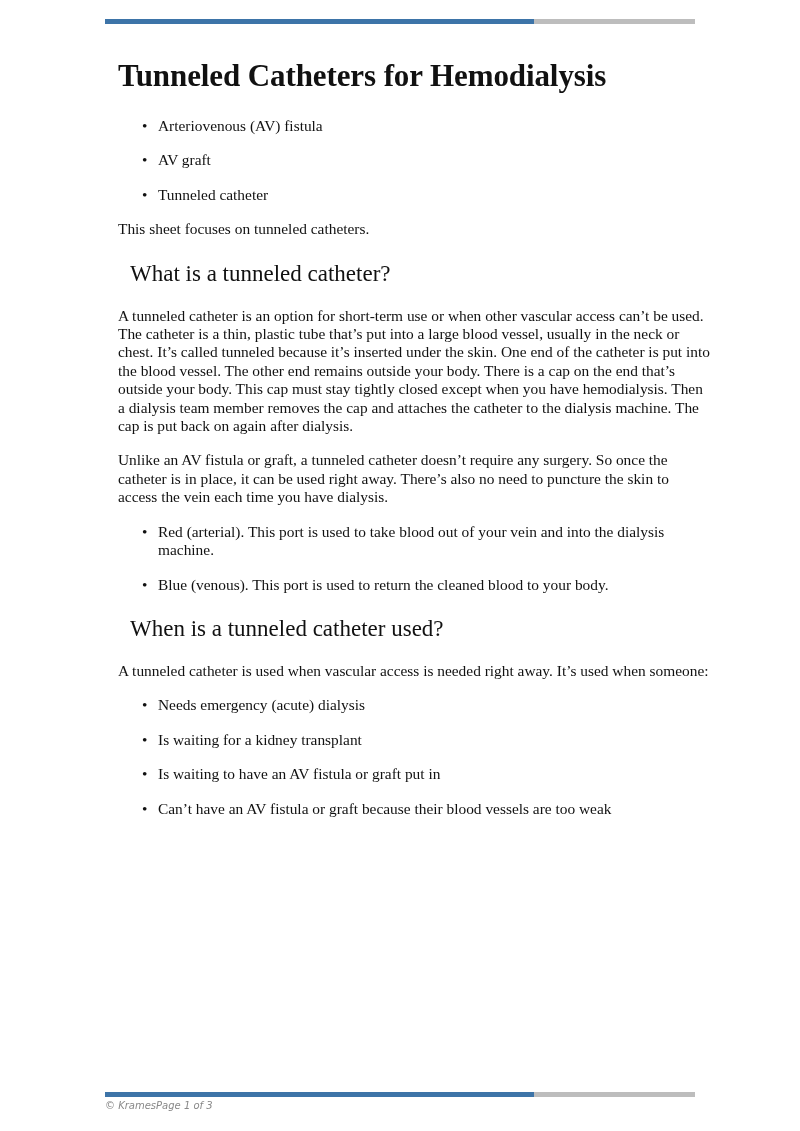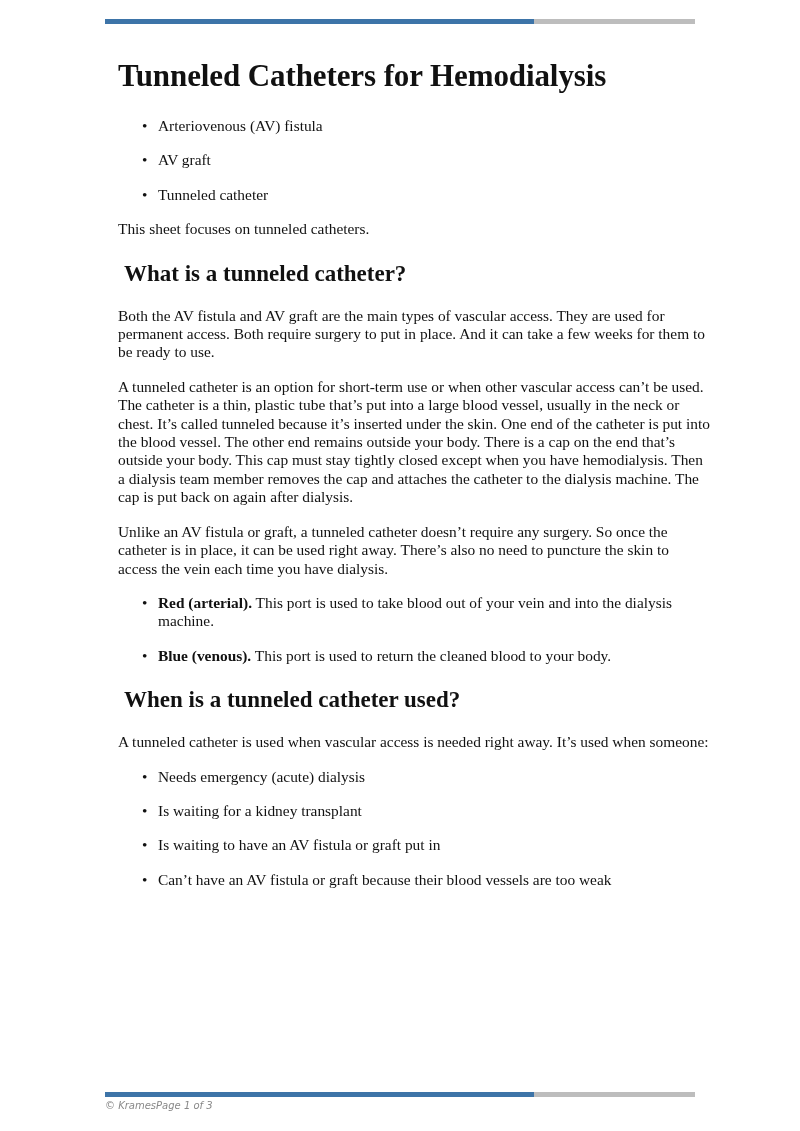--- a/index.html
+++ b/index.html
@@ -34,23 +34,23 @@
       width: 592px;
     }
     h1 {
       margin: 0 0 19px 0;
       font-size: 31px;
       font-weight: bold;
       line-height: 44px;
       letter-spacing: -0.1px;
     }
     h2 {
-      margin: 20px 0 18px 6px;
+      margin: 20px 0 18px 12px;
       font-size: 23px;
-      font-weight: bold;
+      font-weight: normal;
       line-height: 30px;
     }
     p {
       margin: 0 0 16px 0;
       font-size: 15.4px;
       line-height: 18.4px;
     }
     ul {
       margin: 0 0 14px 0;
       padding: 0 0 0 40px;
@@ -60,21 +60,21 @@
       position: relative;
       font-size: 15.4px;
       line-height: 18.4px;
       margin: 0 0 16px 0;
     }
     li .bullet {
       position: absolute;
       left: -16px;
       top: 0;
     }
-    b { font-weight: bold; margin-top: 40px; }
+    b { font-weight: normal; margin-top: 40px; }
 
     .footer {
       position: absolute;
       top: 1100px;
       left: 105px;
       width: 590px;
       font-family: "DejaVu Sans", sans-serif;
       font-style: italic;
       font-size: 10px;
       color: #888888;
@@ -96,21 +96,20 @@
 
   <ul>
     <li><span class="bullet">•</span><span>Arteriovenous (AV) fistula</span></li>
     <li><span class="bullet">•</span><span>AV graft</span></li>
     <li><span class="bullet">•</span><span>Tunneled catheter</span></li>
   </ul>
 
   <p>This sheet focuses on tunneled catheters.</p>
 
   <h2>What is a tunneled catheter?</h2>
-  <p>Both the AV fistula and AV graft are the main types of vascular access. They are used for permanent access. Both require surgery to put in place. And it can take a few weeks for them to be ready to use.</p>
   <p>A tunneled catheter is an option for short-term use or when other vascular access can’t be used. The catheter is a thin, plastic tube that’s put into a large blood vessel, usually in the neck or chest. It’s called tunneled because it’s inserted under the skin. One end of the catheter is put into the blood vessel. The other end remains outside your body. There is a cap on the end that’s outside your body. This cap must stay tightly closed except when you have hemodialysis. Then a dialysis team member removes the cap and attaches the catheter to the dialysis machine. The cap is put back on again after dialysis.</p>
   <p>Unlike an AV fistula or graft, a tunneled catheter doesn’t require any surgery. So once the catheter is in place, it can be used right away. There’s also no need to puncture the skin to access the vein each time you have dialysis.</p>
 
   <ul>
     <li><span class="bullet">•</span><b>Red (arterial).</b><span> This port is used to take blood out of your vein and into the dialysis machine.</span></li>
     <li><span class="bullet">•</span><b>Blue (venous).</b><span> This port is used to return the cleaned blood to your body.</span></li>
   </ul>
 
   <h2>When is a tunneled catheter used?</h2>
   <p>A tunneled catheter is used when vascular access is needed right away. It’s used when someone:</p>

